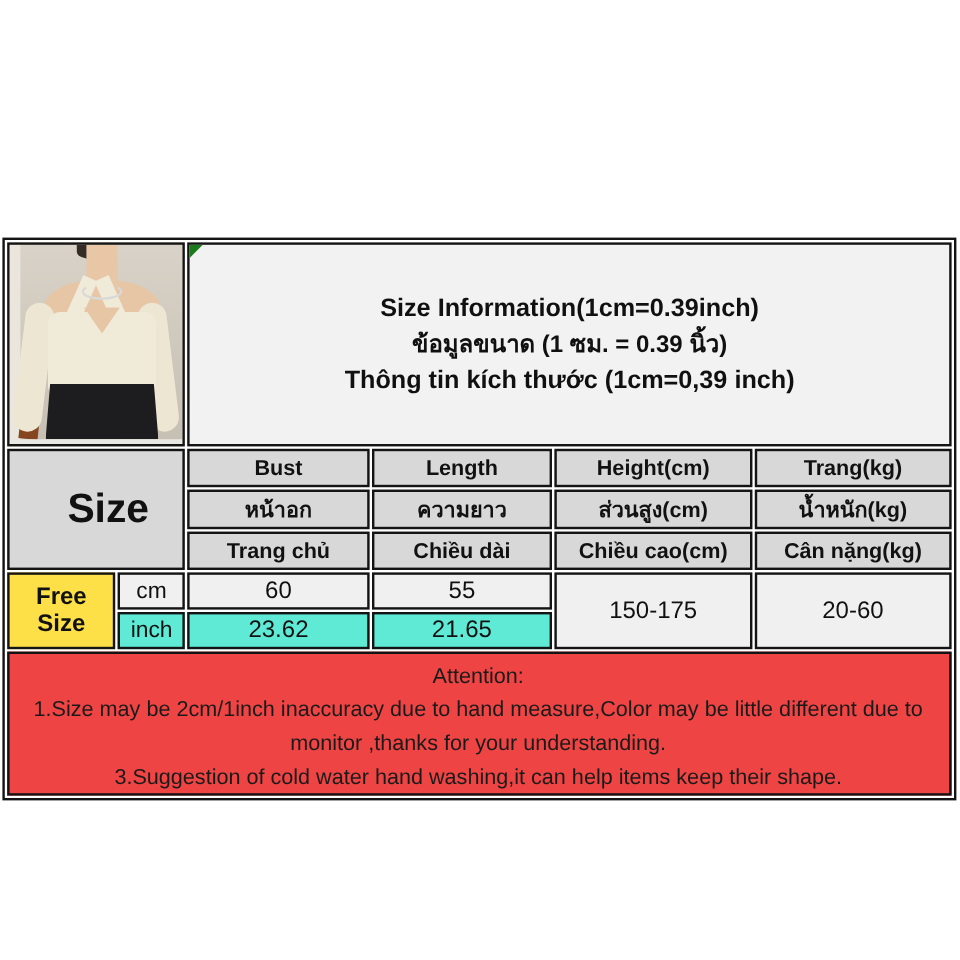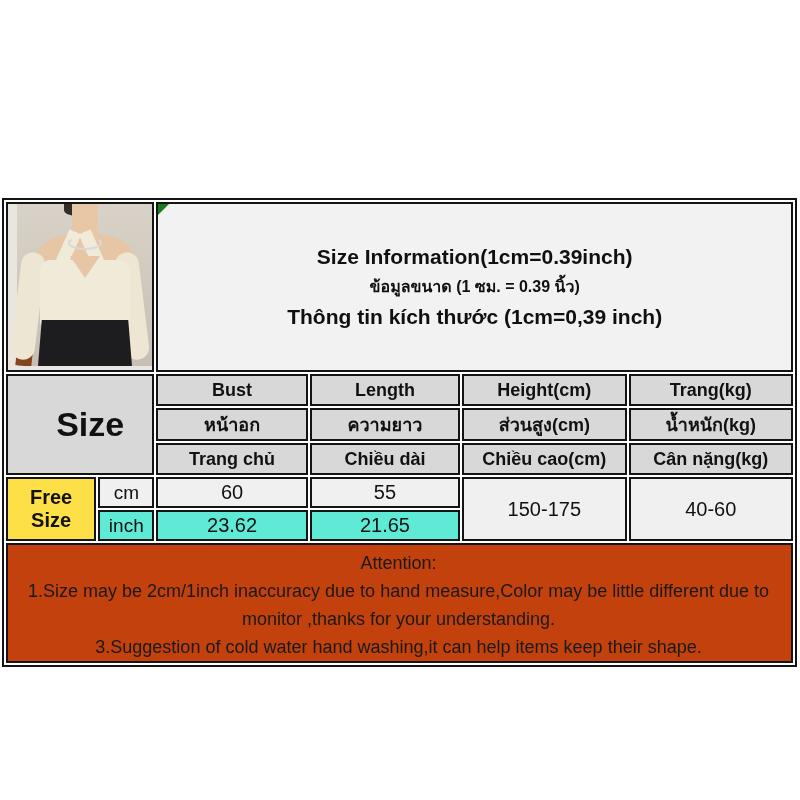--- a/index.html
+++ b/index.html
@@ -26,40 +26,40 @@
   table.size-sheet td {
     border: 2px solid #141414;
     text-align: center;
     vertical-align: middle;
     overflow: hidden;
   }
   
   td.photo-cell { position: relative; padding: 0; height: 170px; background: #cfc9bd; }
   td.title-cell { position: relative; background: #f2f2f2; }
   .title-line { font-weight: bold; font-size: 21px; line-height: 30px; color: #101010; }
-  .title-line.th { font-size: 16px; }
+  .title-line.th { font-size: 20px; }
   .corner-flag {
     position: absolute; top: 0; left: 0;
     width: 0; height: 0;
     border-top: 11px solid #1b7a1b;
     border-right: 11px solid transparent;
   }
   
   td.hdr { background: #d8d8d8; font-weight: bold; font-size: 18px; height: 32px; }
   td.size-corner { background: #d8d8d8; font-weight: bold; font-size: 34px; padding-left: 20px; }
   
   td.size-label { background: #fde047; font-weight: bold; font-size: 20px; }
   td.unit { font-weight: normal; font-size: 19px; height: 31px; }
   td.val { font-weight: normal; font-size: 20px; }
   .row-cm { background: #f0f0f0; }
   .row-inch { background: #5eead4; }
   
   td.attention-cell {
     height: 116px;
-    background: #c2410c;
+    background: #ef4444;
     text-align: left;
     vertical-align: top;
     padding: 4px 6px 0 4px;
     font-size: 18px;
     line-height: 28px;
     font-weight: normal;
     color: #1a1a1a;
   }
   
   .photo { position: absolute; inset: 0; overflow: hidden;
@@ -157,21 +157,21 @@
       <td class="hdr">Chiều cao(cm)</td>
       <td class="hdr">Cân nặng(kg)</td>
     </tr>
 
     <tr>
       <td class="size-label" rowspan="2">Free Size</td>
       <td class="unit row-cm">cm</td>
       <td class="val row-cm">60</td>
       <td class="val row-cm">55</td>
       <td class="val row-cm" rowspan="2">150-175</td>
-      <td class="val row-cm" rowspan="2">40-60</td>
+      <td class="val row-cm" rowspan="2">20-60</td>
     </tr>
 
     <tr>
       <td class="unit row-inch">inch</td>
       <td class="val row-inch">23.62</td>
       <td class="val row-inch">21.65</td>
     </tr>
 
     <tr>
       <td class="attention-cell" colspan="6">

